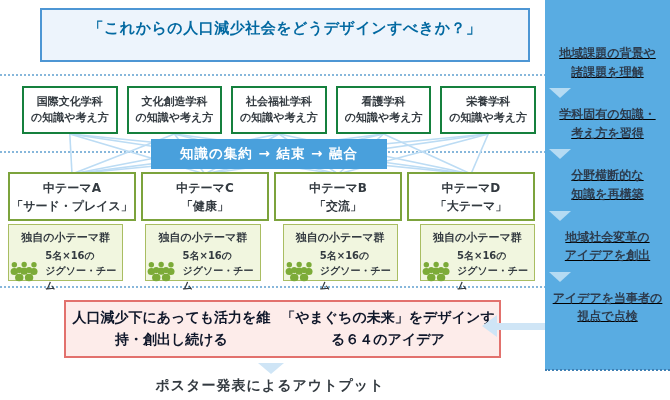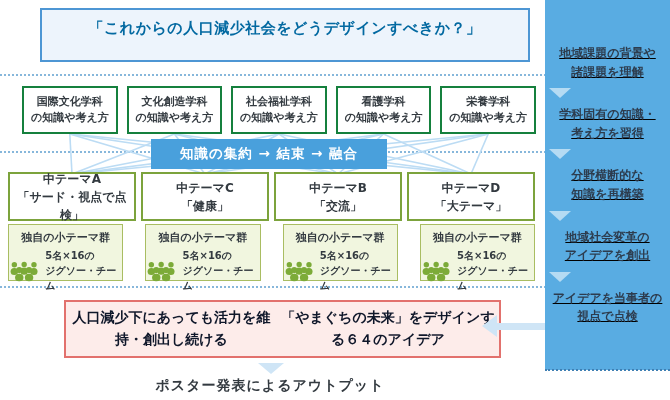--- a/index.html
+++ b/index.html
@@ -128,21 +128,21 @@
       <line x1="480.2" y1="0" x2="197" y2="40" stroke="#bcdcf4" stroke-width="1.6"></line>
       <line x1="480.2" y1="0" x2="330" y2="40" stroke="#bcdcf4" stroke-width="1.6"></line>
       <line x1="480.2" y1="0" x2="463" y2="40" stroke="#bcdcf4" stroke-width="1.6"></line>
     </svg>
 
   <div class="fusion">知識の集約 → 結束 → 融合</div>
 
   <div class="mid-row">
     <div class="mid-box">
       <span>中テーマA</span>
-      <span>「サード・視点で点検」</span>
+      <span>「サード・プレイス」</span>
     </div>
     <div class="mid-box">
       <span>中テーマC</span>
       <span>「健康」</span>
     </div>
     <div class="mid-box">
       <span>中テーマB</span>
       <span>「交流」</span>
     </div>
     <div class="mid-box">

